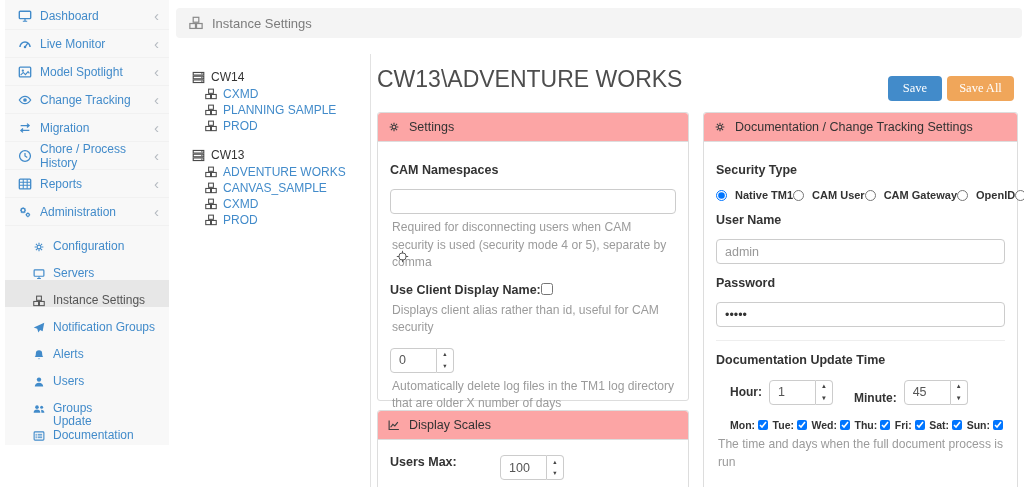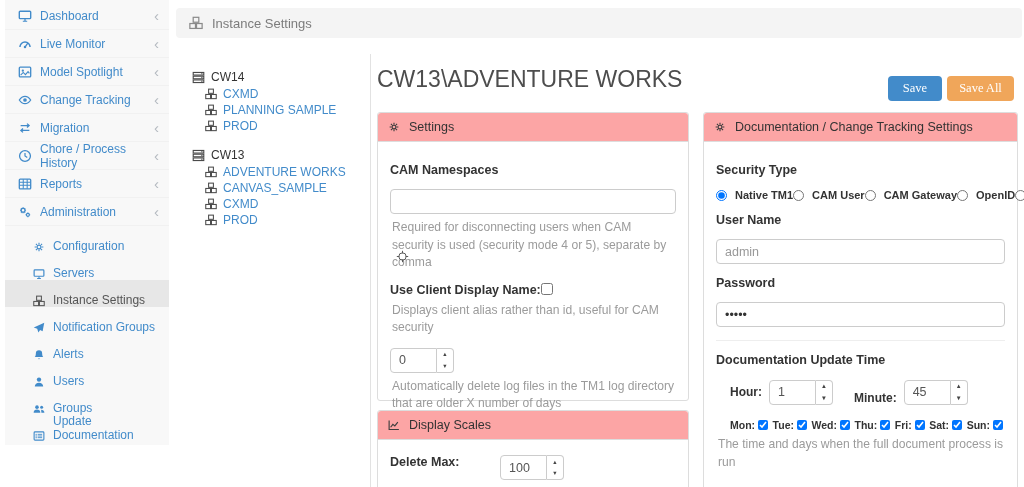--- a/index.html
+++ b/index.html
@@ -451,21 +451,21 @@
     <span class="icon xs">
         <svg viewBox="0 0 16 16" xmlns="http://www.w3.org/2000/svg">
           <path d="M1.5 2v12h13" fill="none" stroke="currentColor" stroke-width="1.5"></path>
           <path d="M3.5 11l3-3.8 2.6 2 4-5" fill="none" stroke="currentColor" stroke-width="1.5"></path>
         </svg>
       </span>
     <span>Display Scales</span>
   </div>
   <div class="panel-body">
     <div class="row" style="margin-top:6px;">
-      <span class="lbl-inline" style="flex:0 0 110px;">Delete Max:</span>
+      <span class="lbl-inline" style="flex:0 0 110px;">Users Max:</span>
       <span class="spin">
         <input value="100" style="">
         <span class="spin-btns">
           <span class="sb">▴</span>
           <span class="sb">▾</span>
         </span>
       </span>
     </div>
     <p class="help">The maximum number of users to display in performance charts on</p>
   </div>

